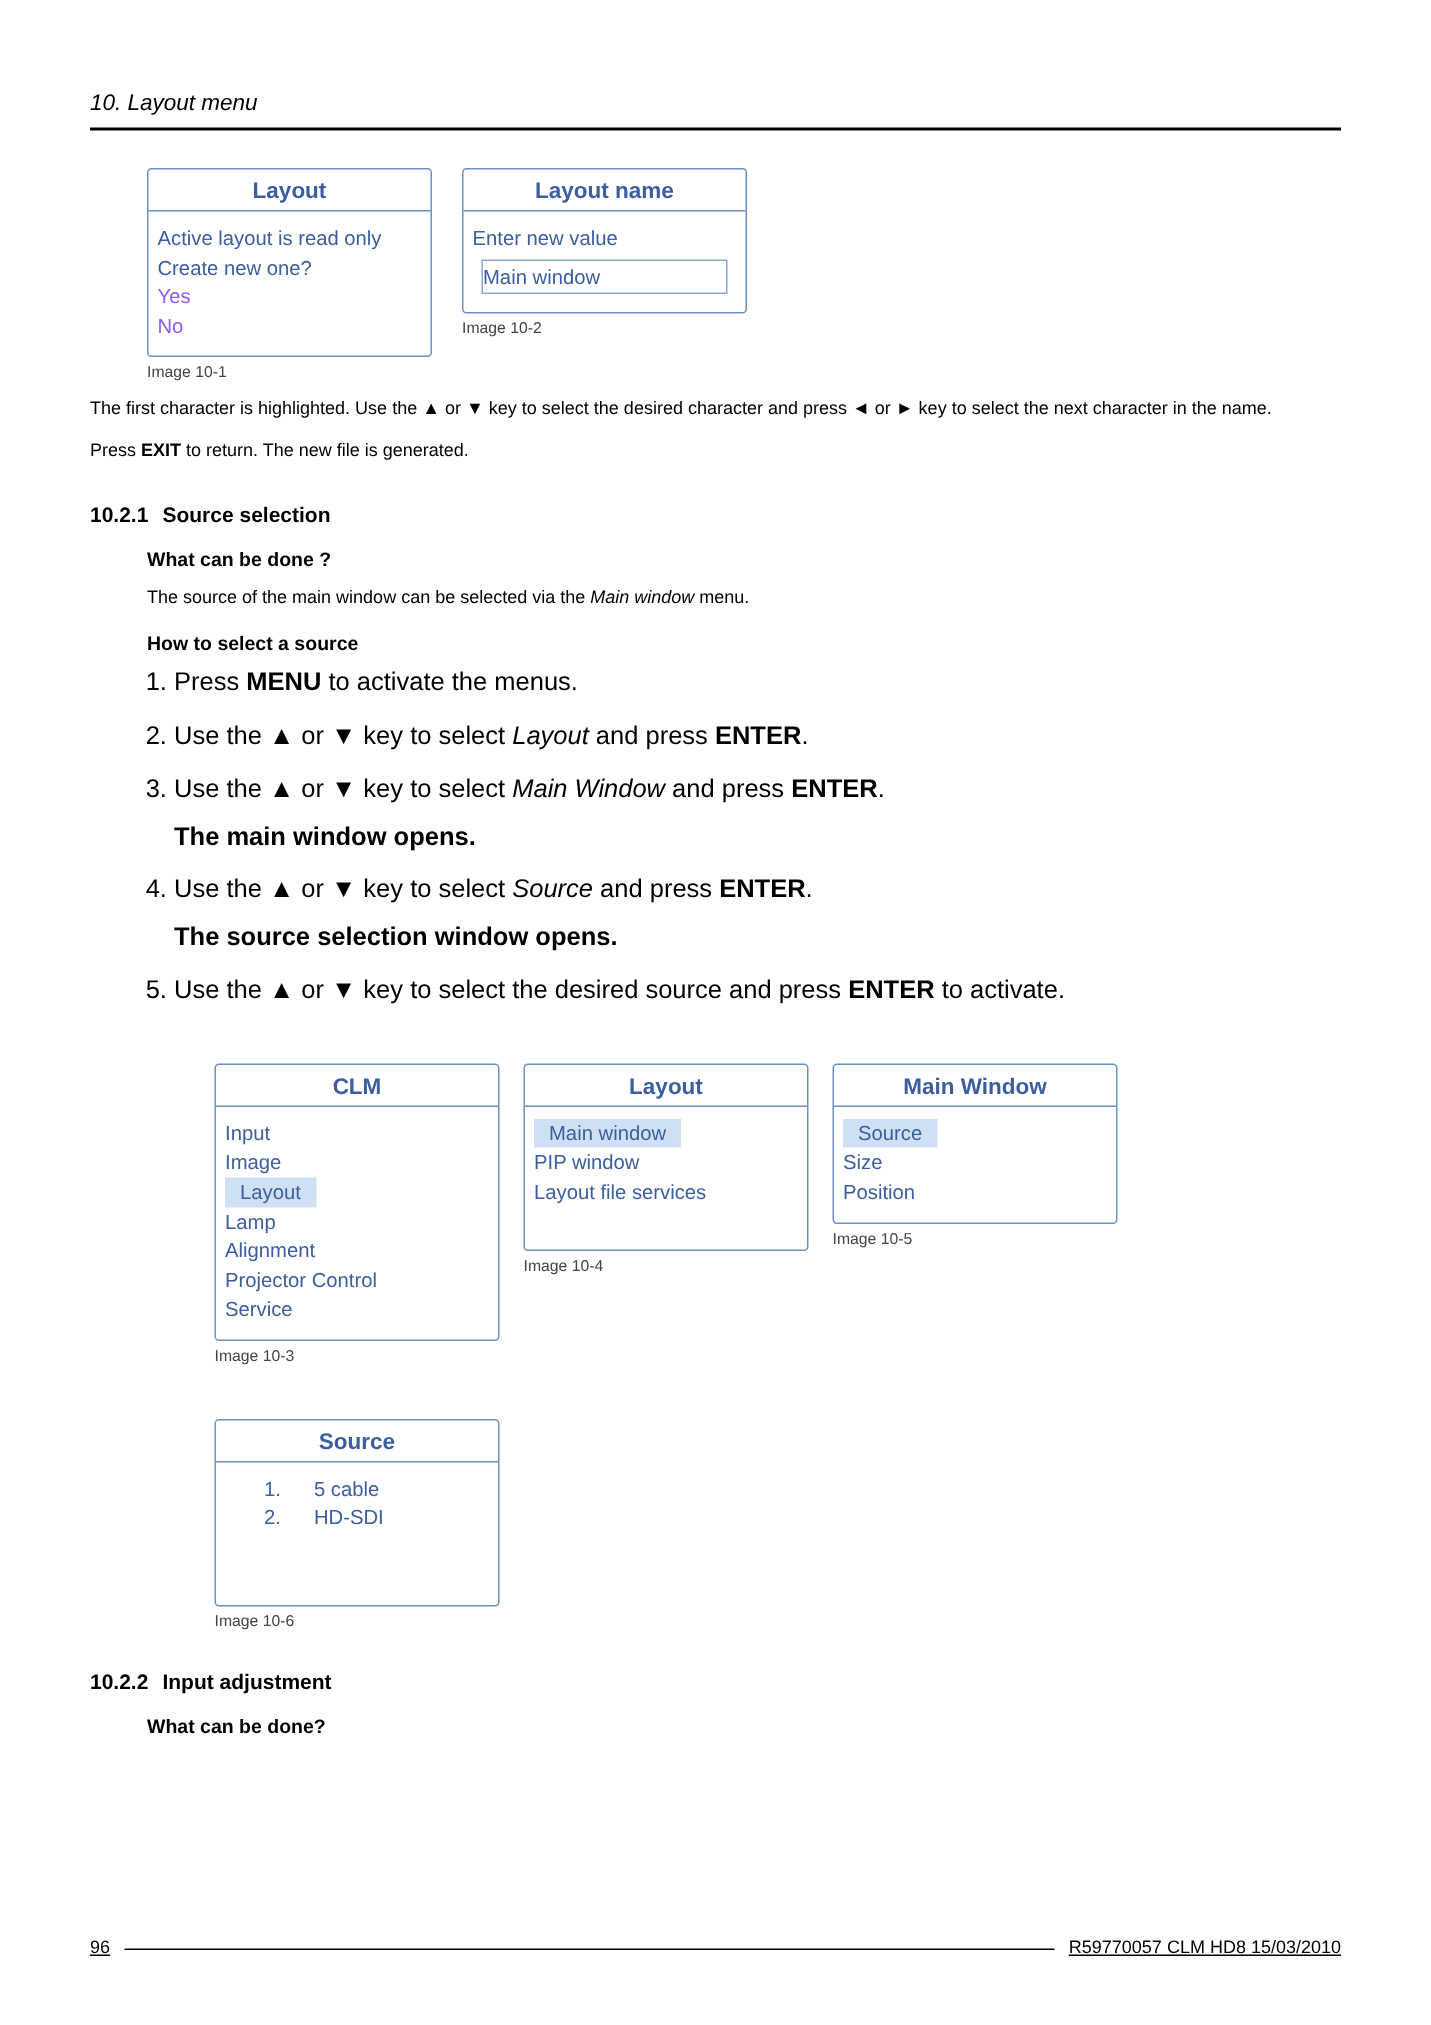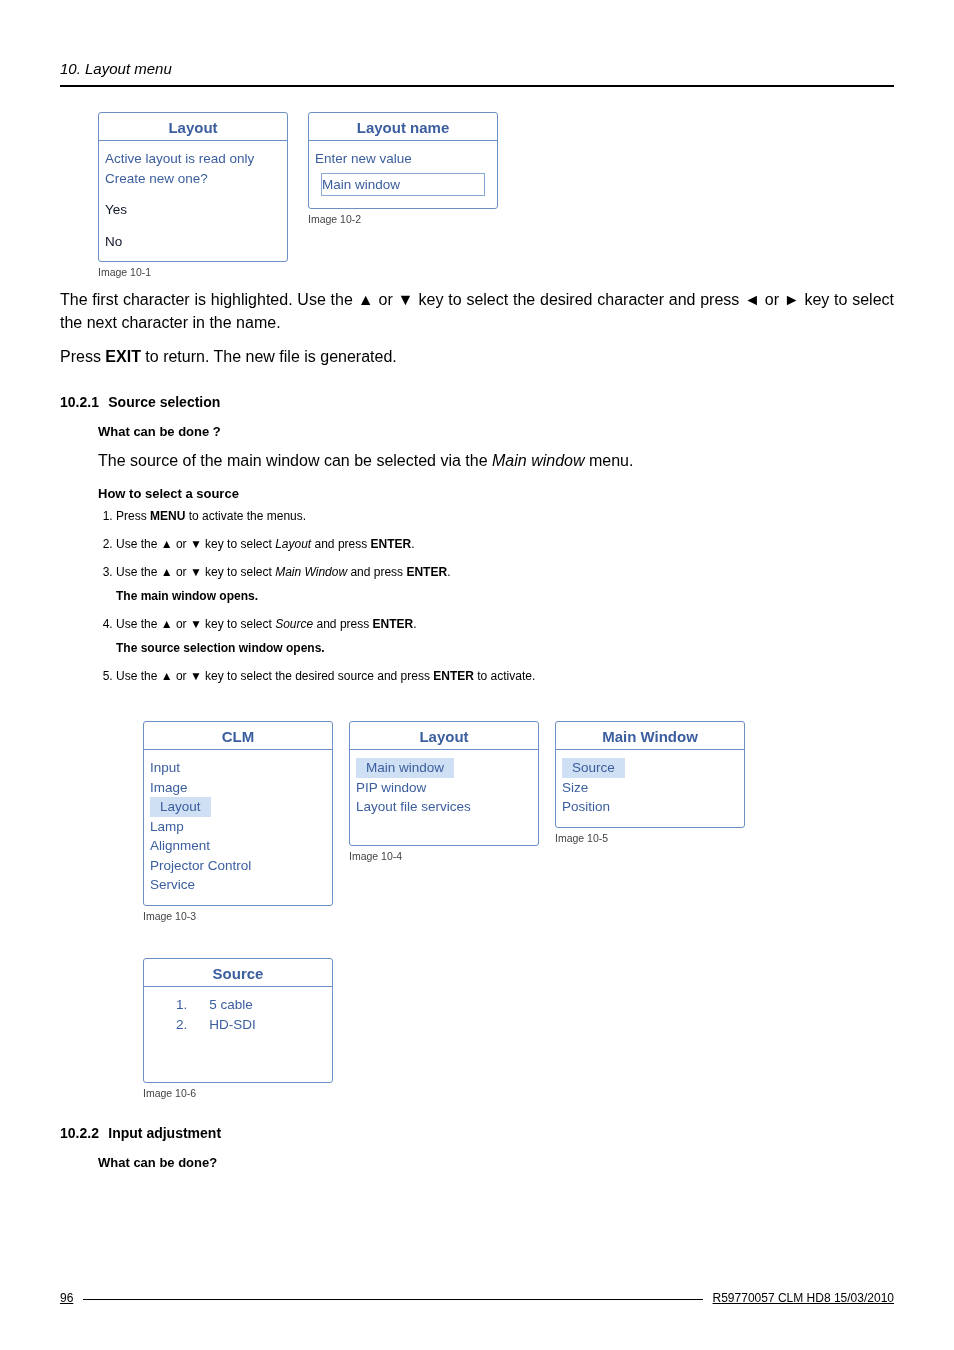--- a/index.html
+++ b/index.html
@@ -40,43 +40,43 @@
     font-size: 15px;
     padding: 6px 0 4px 0;
     border-bottom: 1px solid #6a90c4;
   }
   .osd-body {
     color: #3b5e9e;
     font-size: 13.5px;
     padding: 8px 6px 10px 6px;
     line-height: 1.45;
   }
-  .osd-body .dim { color: #0f172a; margin-top: 12px; }
+  .osd-body .dim { color: #8b5cf6; }
   .osd-body .input-line {
     border: 1px solid #8aa8d4;
     margin: 4px 6px 2px 6px;
     padding: 1px 0;
     color: #3b5e9e;
   }
   .osd-caption {
     font-size: 10.5px;
     color: #444;
     margin-top: 4px;
   }
   .row1 { display: flex; gap: 20px; align-items: flex-start; margin-bottom: 4px; }
 
-  .body-text { font-size: 16px; line-height: 1.45; margin: 10px 0; }
+  .body-text { font-size: 12px; line-height: 1.45; margin: 10px 0; }
   .justify { text-align: justify; }
 
   .section-num { font-weight: bold; font-size: 14px; }
   .section-title { font-weight: bold; font-size: 14px; margin-left: 6px; }
   .section-row { margin-top: 26px; margin-bottom: 10px; }
 
   .sub-heading { font-weight: bold; font-size: 13px; margin: 14px 0 6px 0; }
-  ol.steps { margin: 6px 0 0 0; padding-left: 18px; font-size: 12px; }
+  ol.steps { margin: 6px 0 0 0; padding-left: 18px; font-size: 17px; }
   ol.steps li { margin-bottom: 10px; line-height: 1.5; }
   ol.steps li .step-sub { display:block; margin-top: 6px; font-weight: bold; }
 
   .row2 { display: flex; gap: 16px; align-items: flex-start; margin-top: 36px; padding-left: 45px; }
   .col { display:flex; flex-direction: column; }
 
   .osd-tall .osd-body { min-height: 140px; }
   .osd-med .osd-body  { min-height: 95px; }
   .osd-short .osd-body{ min-height: 55px; }
   .osd-src .osd-body  { min-height: 95px; text-align:left; padding-left: 32px; }

